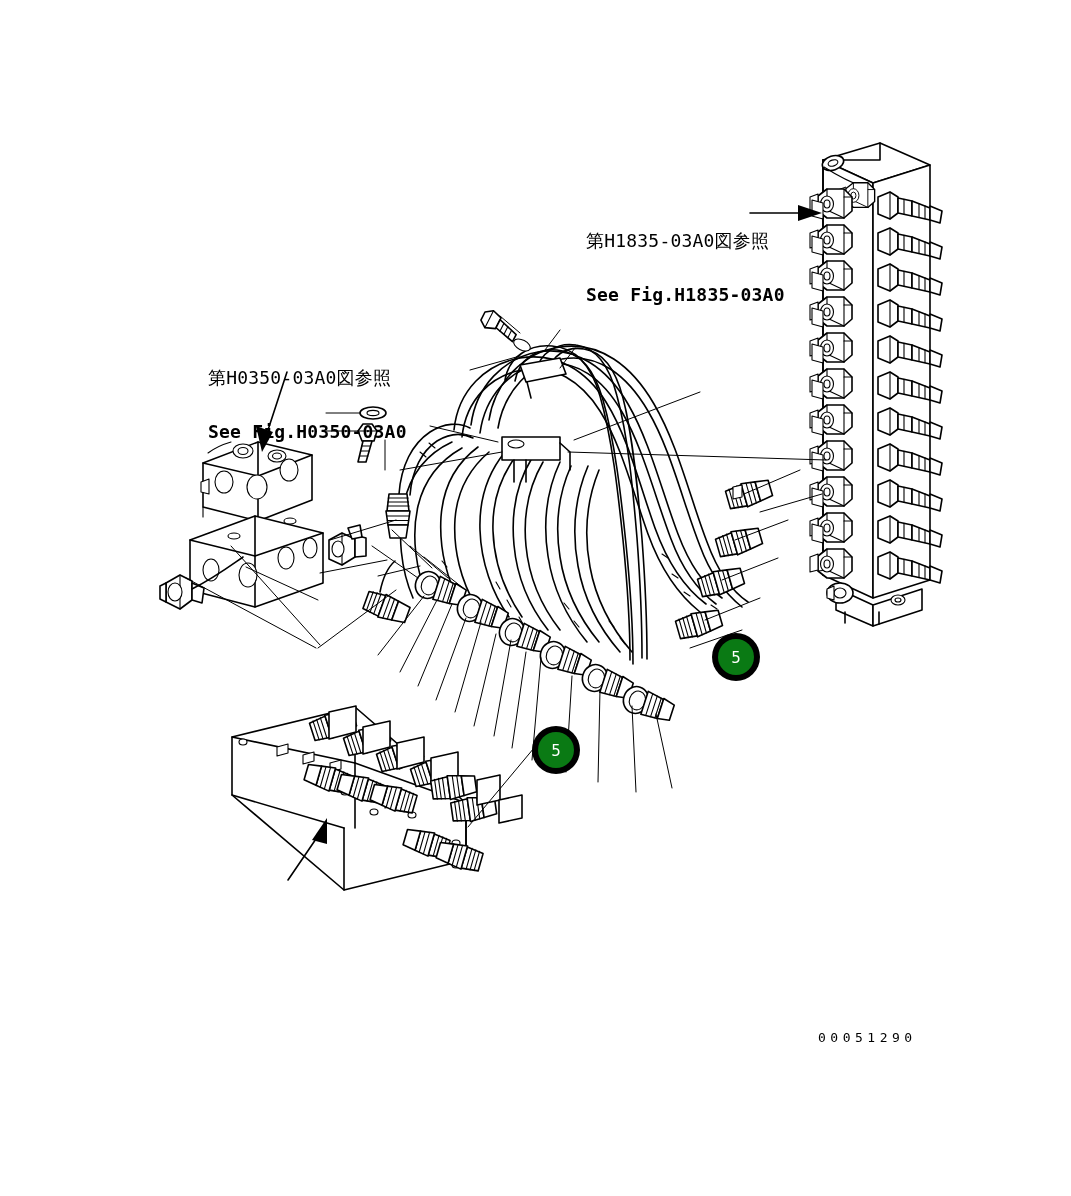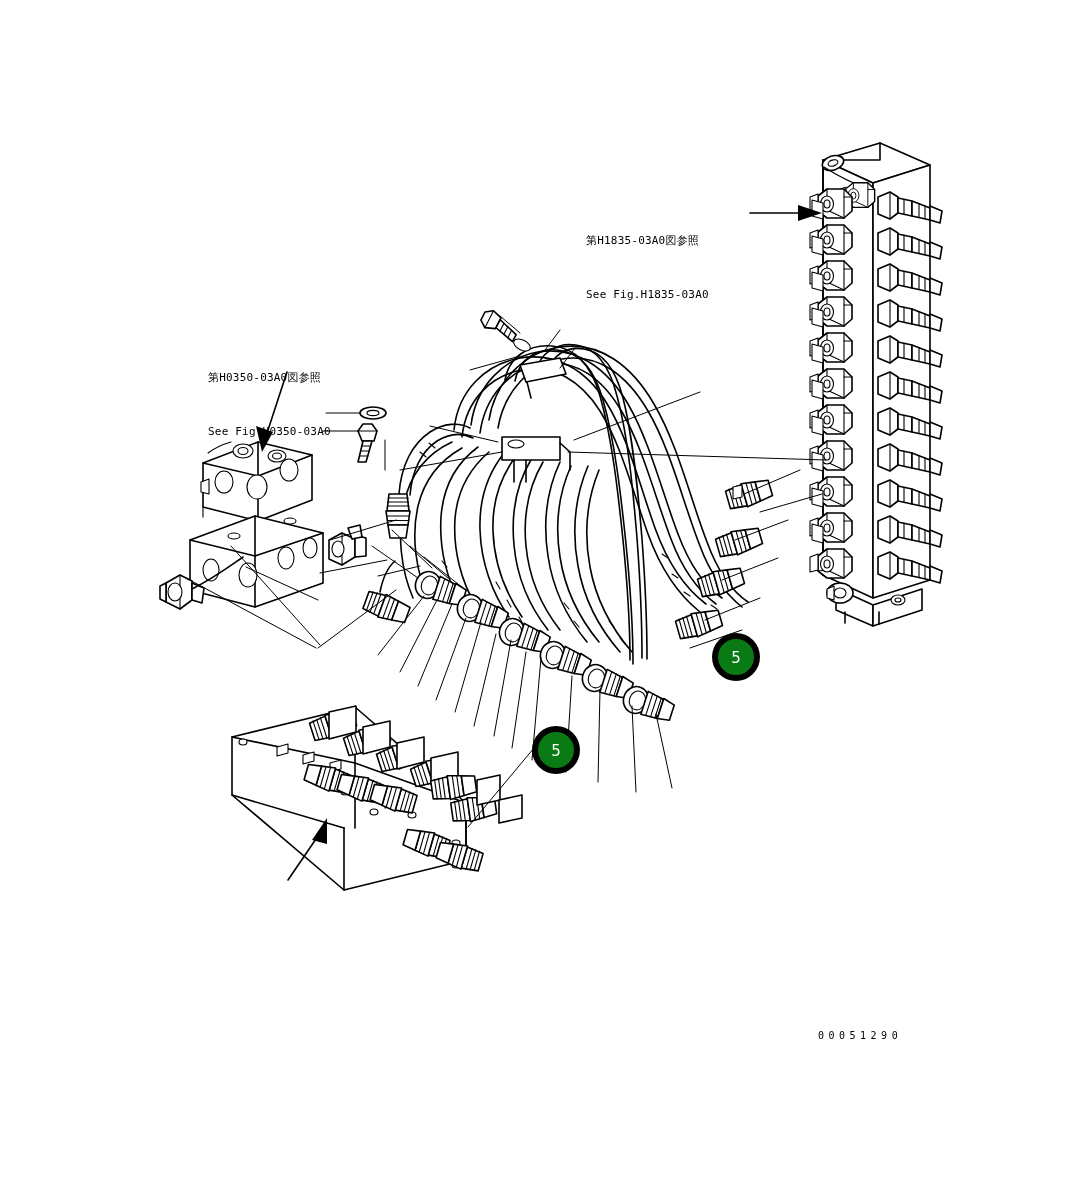--- a/index.html
+++ b/index.html
@@ -21,37 +21,37 @@
     position: absolute;
     left: 0;
     top: 0;
     width: 1071px;
     height: 1196px;
     display: block;
   }
   .ref-label {
     position: absolute;
     font-family: "DejaVu Sans Mono", monospace;
-    font-size: 11px;
+    font-size: 18px;
     line-height: 18px;
     color: #000000;
     white-space: pre;
     letter-spacing: 0.2px;
   }
   .ref-label .ln1 { display: block; }
-  .ref-label .ln2 { display: block; }
+  .ref-label .ln2 { display: block; font-weight: bold; }
   #label-h1835 { left: 586px; top: 196px; }
   #label-h0350 { left: 208px; top: 333px; }
   #label-k0210 { left: 208px; top: 884px; }
   #drawing-number {
     position: absolute;
     left: 818px;
     top: 1030px;
     font-family: "DejaVu Sans Mono", monospace;
-    font-size: 10px;
+    font-size: 13px;
     letter-spacing: 4.5px;
     color: #000000;
     white-space: pre;
   }
   .badge-num {
     font-family: "DejaVu Sans", sans-serif;
     font-size: 15px;
     fill: #ffffff;
   }
 </style>

